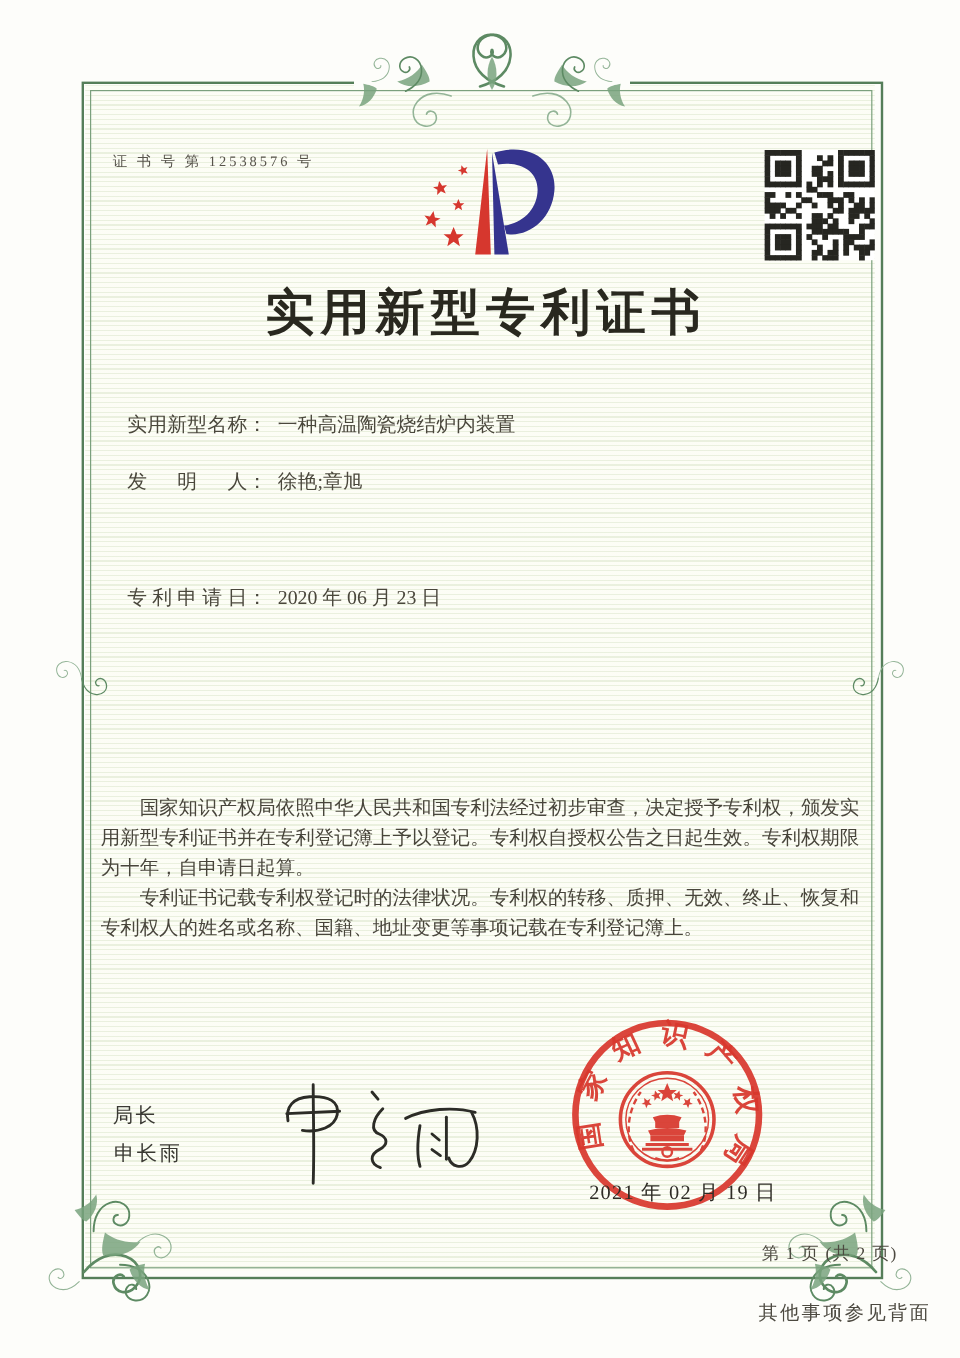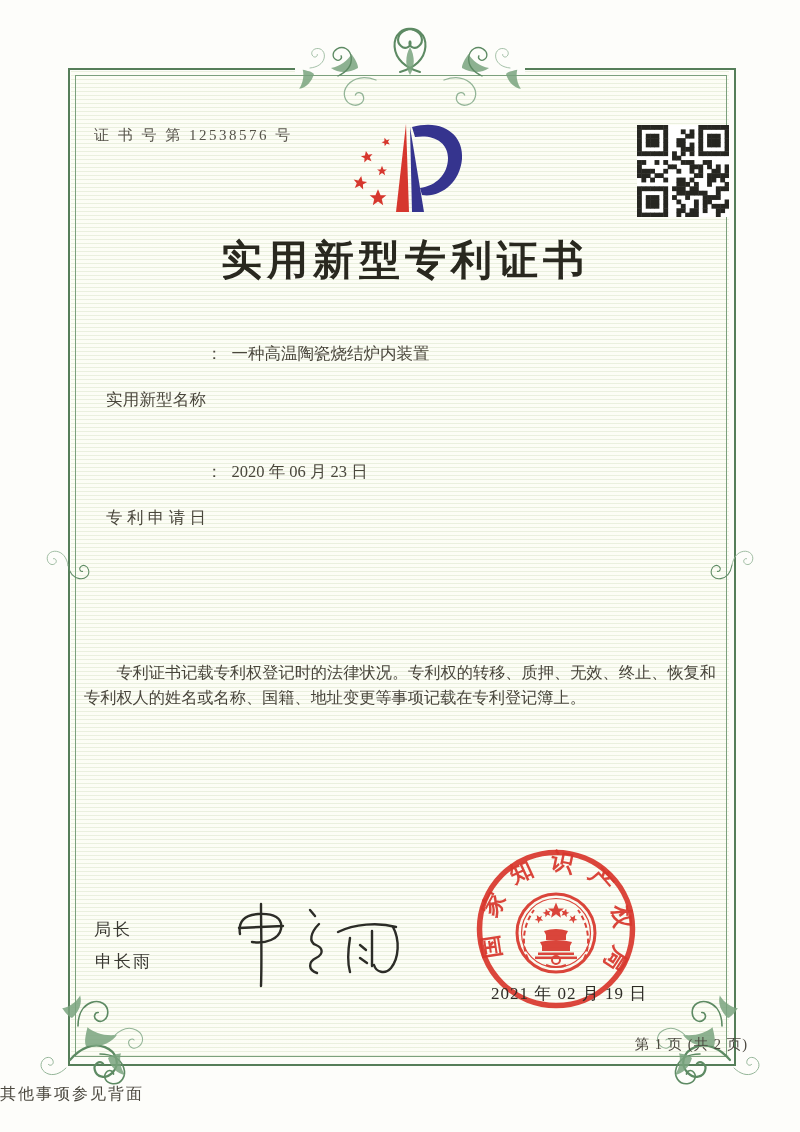--- a/index.html
+++ b/index.html
@@ -12,37 +12,37 @@
   
   .inner-bg{
     position:absolute;left:71px;top:71px;width:658px;height:988px;
     background:repeating-linear-gradient(180deg,
       rgba(203,219,177,0.38) 0px, rgba(203,219,177,0.38) 1px,
       rgba(252,253,243,0.65) 1px, rgba(252,253,243,0.65) 4px);
   }
   .frame-outer{position:absolute;left:68px;top:68px;width:664px;height:994px;border:2.5px solid #557e59;}
   .frame-inner{position:absolute;left:75px;top:75px;width:650px;height:980px;border:1.5px solid #7ba07d;}
   .abs{position:absolute;}
-  .cert-no{left:94px;top:126px;font-size:15px;letter-spacing:2.5px;color:#56534a;}
+  .cert-no{left:94px;top:126px;font-size:12px;letter-spacing:2.5px;color:#56534a;}
   .title{left:0;top:233px;width:800px;text-align:center;padding-left:5px;
          font-size:41px;font-weight:700;letter-spacing:5px;color:#29281f;}
   .frow{position:absolute;left:106px;font-size:16.5px;white-space:nowrap;color:#4a473c;}
-  .flabel{display:inline-block;width:100px;text-align:justify;text-align-last:justify;vertical-align:top;margin-top:46px;}
+  .flabel{display:inline-block;width:100px;text-align:justify;text-align-last:justify;vertical-align:top;}
   .fvalue{margin-left:9px;}
   .fvalue.addr{display:inline-block;width:452px;white-space:normal;line-height:28px;vertical-align:top;}
   .grant2{position:absolute;left:257px;top:0;}
   .paras{position:absolute;left:84px;top:661px;width:632px;font-size:16.2px;line-height:25px;
          text-align:justify;color:#48453b;}
   .paras p{margin:0;text-indent:2em;}
   .sig-label{font-family:"Liberation Sans","DejaVu Sans",sans-serif;font-size:17px;color:#3a3933;letter-spacing:2px;}
   .sig-title{left:94px;top:918px;}
   .sig-name{left:95px;top:950px;text-align:right;}
   .seal-date{left:491px;top:982px;font-size:17px;letter-spacing:1px;color:#2e2c26;}
   .page-info{left:0;top:1035px;width:748px;text-align:right;font-size:14.5px;color:#4c4940;letter-spacing:1px;}
-  .back-note{left:0;top:1084px;width:744px;text-align:left;font-size:16px;color:#4c4940;letter-spacing:2px;}
+  .back-note{left:0;top:1084px;width:744px;text-align:right;font-size:16px;color:#4c4940;letter-spacing:2px;padding-left:32px;}
   svg{display:block;}
   .orn{position:absolute;left:0;top:0;pointer-events:none;}
   .st{fill:none;stroke:#5d8a63;stroke-width:1.7;stroke-linecap:round;}
   .stl{fill:none;stroke:#93b497;stroke-width:1.3;stroke-linecap:round;}
   .lff{fill:#79a37e;opacity:.85;}
   .sigline{fill:none;stroke:#2c2c27;stroke-width:2.4;stroke-linecap:round;stroke-linejoin:round;}
   .sealred{color:#d8382d;}
 </style>
 </head>
 <body>
@@ -344,25 +344,29 @@
         <rect x="58.81" y="90.48" width="5" height="5"></rect>
         <rect x="81.43" y="90.48" width="5" height="5"></rect>
       </g>
   </svg>
 
   <div class="abs title">实用新型专利证书</div>
 
   <div class="frow" style="top:343px">
     <span class="flabel">实用新型名称</span><span>：</span><span class="fvalue">一种高温陶瓷烧结炉内装置</span>
   </div>
-  <div class="frow" style="top:461px">
+  <div class="frow" style="top:391px">
+    <span class="flabel">发明人</span><span>：</span><span class="fvalue">徐艳;章旭</span>
+  </div>
+  <div class="frow" style="top:487px">
     <span class="flabel">专利申请日</span><span>：</span><span class="fvalue">2020 年 06 月 23 日</span>
   </div>
 
   <div class="paras">
+    <p>国家知识产权局依照中华人民共和国专利法经过初步审查，决定授予专利权，颁发实用新型专利证书并在专利登记簿上予以登记。专利权自授权公告之日起生效。专利权期限为十年，自申请日起算。</p>
     <p>专利证书记载专利权登记时的法律状况。专利权的转移、质押、无效、终止、恢复和专利权人的姓名或名称、国籍、地址变更等事项记载在专利登记簿上。</p>
   </div>
 
   <div class="abs sig-label sig-title">局长</div>
   <div class="abs sig-label sig-name">申长雨</div>
 
   <svg class="abs" style="left:226px;top:898px;" width="180" height="92" viewBox="0 0 180 92" aria-hidden="true">
     <path class="sigline" d="M14,36 C12,24 18,17 32,16 C48,15 57,20 55,31 C53,41 40,46 26,44"></path>
     <path class="sigline" d="M13,30 L57,28"></path>
     <path class="sigline" d="M35,6 C35,30 36,60 35,88"></path>

